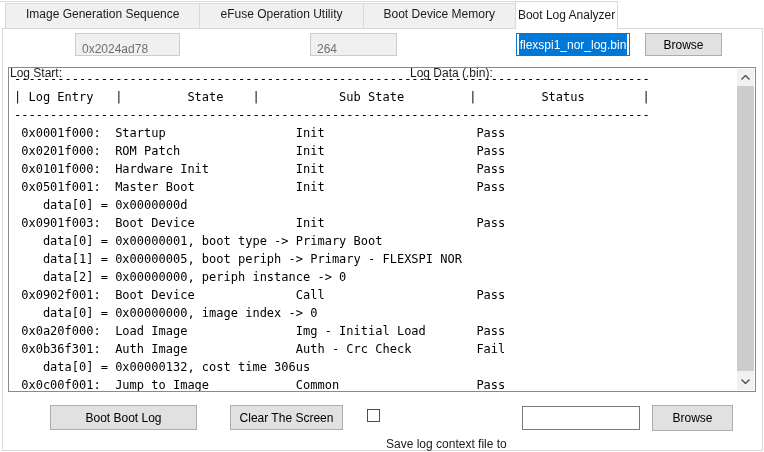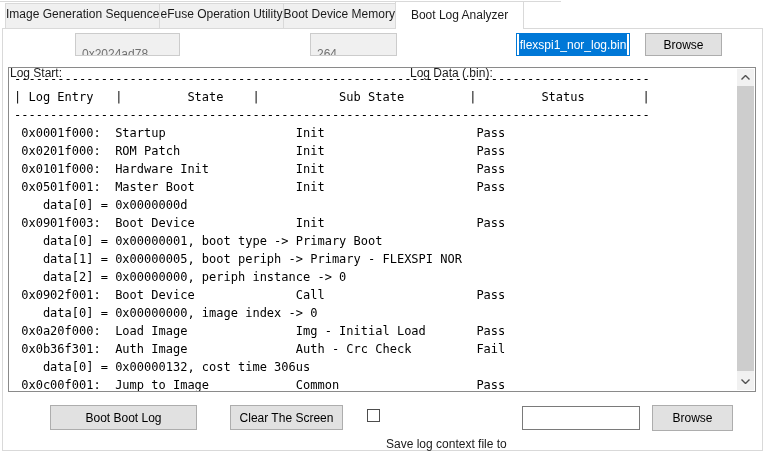--- a/index.html
+++ b/index.html
@@ -12,39 +12,39 @@
     color: #1a1a1a;
     overflow: hidden;
   }
 
   
   .top-hairline { position: absolute; left: 0; top: 1px; width: 561px; height: 1px; background: #d9d9d9; }
 
   
   .tabstrip { position: absolute; left: 5px; top: 1px; display: flex; align-items: flex-end; height: 28px; z-index: 3; }
   .tab {
-    height: 26px; line-height: 21px; padding: 0 0;
+    height: 26px; line-height: 21px; padding: 0 20px;
     background: #f0f0f0; border: 1px solid #d9d9d9;
     margin-right: -1px; white-space: nowrap; cursor: default;
   }
   .tab.active {
-    height: 28px; line-height: 26px; padding: 0 15px;
+    height: 28px; line-height: 26px; padding: 0 2px;
     background: #ffffff; border-bottom: none; position: relative; z-index: 4;
   }
 
   
   .pane-border { position: absolute; left: 2px; right: 1px; top: 28px; bottom: 1px; border: 1px solid #d9d9d9; background: #fff; }
 
   
   .fieldrow { position: absolute; left: 0; top: 33px; width: 764px; height: 26px; z-index: 2; }
   .flabel { position: absolute; top: 5px; white-space: nowrap; margin-top: 28px; }
   .tbox {
     position: absolute; top: 0; height: 23px; line-height: 21px;
     background: #f0f0f0; border: 1px solid #cccccc; color: #707070;
-    padding: 10px 6px; overflow: hidden; white-space: nowrap;
+    padding: 5px 6px; overflow: hidden; white-space: nowrap;
   }
   .tbox.focused {
     background: #ffffff; border: 1px solid #0078d7; color: #000;
     padding: 0 1px; display: flex; align-items: center; flex-direction: column;
   }
   .sel { background: #0078d7; color: #ffffff; padding: 1px 1px; white-space: nowrap; }
   .caret { display: inline-block; width: 1px; height: 15px; background: #000; }
 
   .btn {
     position: absolute; background: #e1e1e1; border: 1px solid #adadad;

